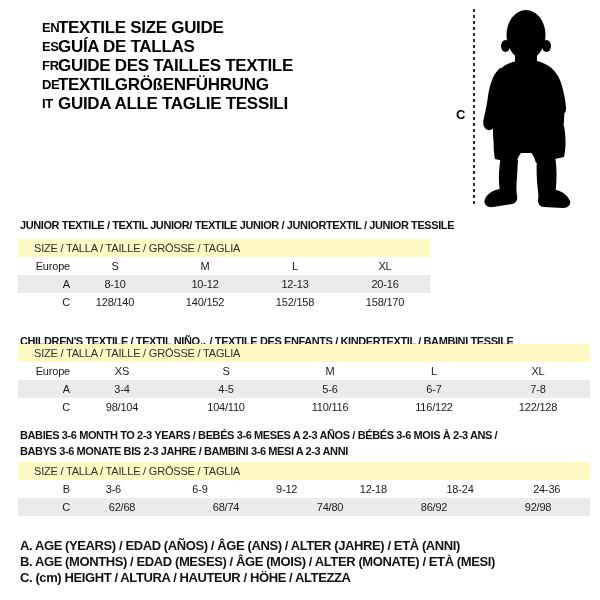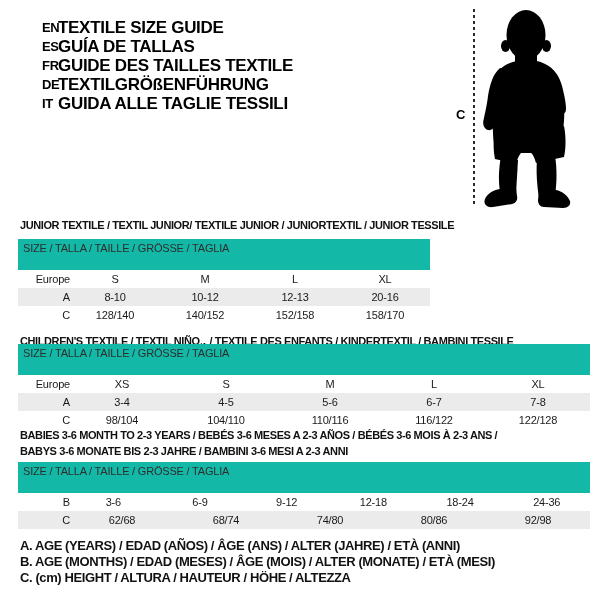--- a/index.html
+++ b/index.html
@@ -25,22 +25,22 @@
   .baby-svg { position:absolute; left:482px; top:8px; }
   
   .tbl-title {
     position:absolute; left:20px; font-size:11px; font-weight:bold;
     letter-spacing:-0.4px; white-space:nowrap; color:#111;
   }
   .tbl-title sub { font-size:8px; }
   
   .size-table { position:absolute; left:18px; }
   .size-bar {
-    height:31px; line-height:18px; background:#14b8a6; color:#2e2e2e;
-    font-size:11px; letter-spacing:-0.2px; padding-left:5px; white-space:nowrap;
+    height:18px; line-height:18px; background:#fef9c3; color:#2e2e2e;
+    font-size:11px; letter-spacing:-0.2px; padding-left:16px; white-space:nowrap;
   }
   .trow { display:flex; height:18px; line-height:18px; font-size:11px; color:#1a1a1a; }
   .trow.shaded { background:#ebebeb; }
   .cell { flex:1; text-align:center; letter-spacing:-0.2px; white-space:nowrap; }
   .cell.label { flex:0 0 52px; text-align:right; padding-left:4px; }
   
   .footnotes { position:absolute; left:20px; top:538px; }
   .footnote {
     height:16px; line-height:16px; font-size:13px; font-weight:bold;
     letter-spacing:-0.4px; white-space:nowrap; color:#111;
@@ -156,21 +156,21 @@
     <div class="cell">9-12</div>
     <div class="cell">12-18</div>
     <div class="cell">18-24</div>
     <div class="cell">24-36</div>
   </div>
   <div class="trow shaded">
     <div class="cell label">C</div>
     <div class="cell">62/68</div>
     <div class="cell">68/74</div>
     <div class="cell">74/80</div>
-    <div class="cell">80/86</div>
+    <div class="cell">86/92</div>
     <div class="cell">92/98</div>
   </div>
 </div>
 
 <div class="footnotes">
   <div class="footnote">A. AGE (YEARS) / EDAD (AÑOS) / ÂGE (ANS) / ALTER (JAHRE) / ETÀ (ANNI)</div>
   <div class="footnote">B. AGE (MONTHS) / EDAD (MESES) / ÂGE (MOIS) / ALTER (MONATE) / ETÀ (MESI)</div>
   <div class="footnote">C. (cm) HEIGHT / ALTURA / HAUTEUR / HÖHE / ALTEZZA</div>
 </div>
 

